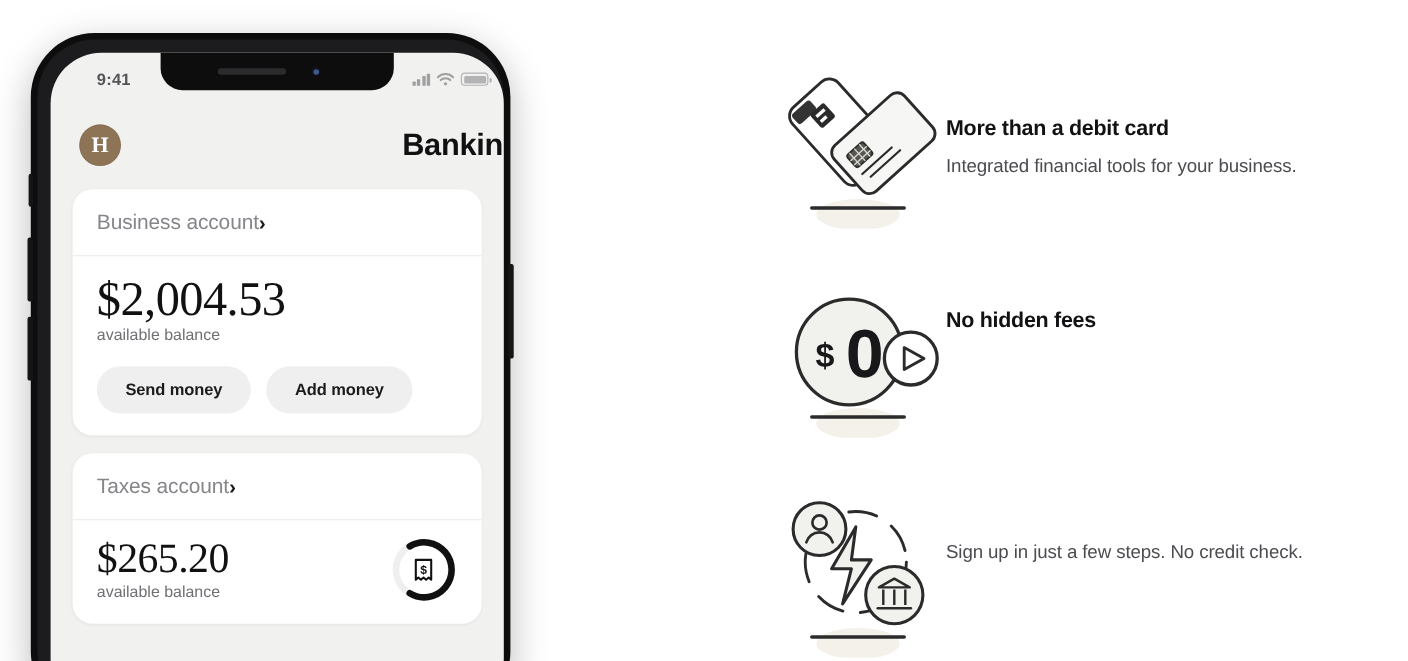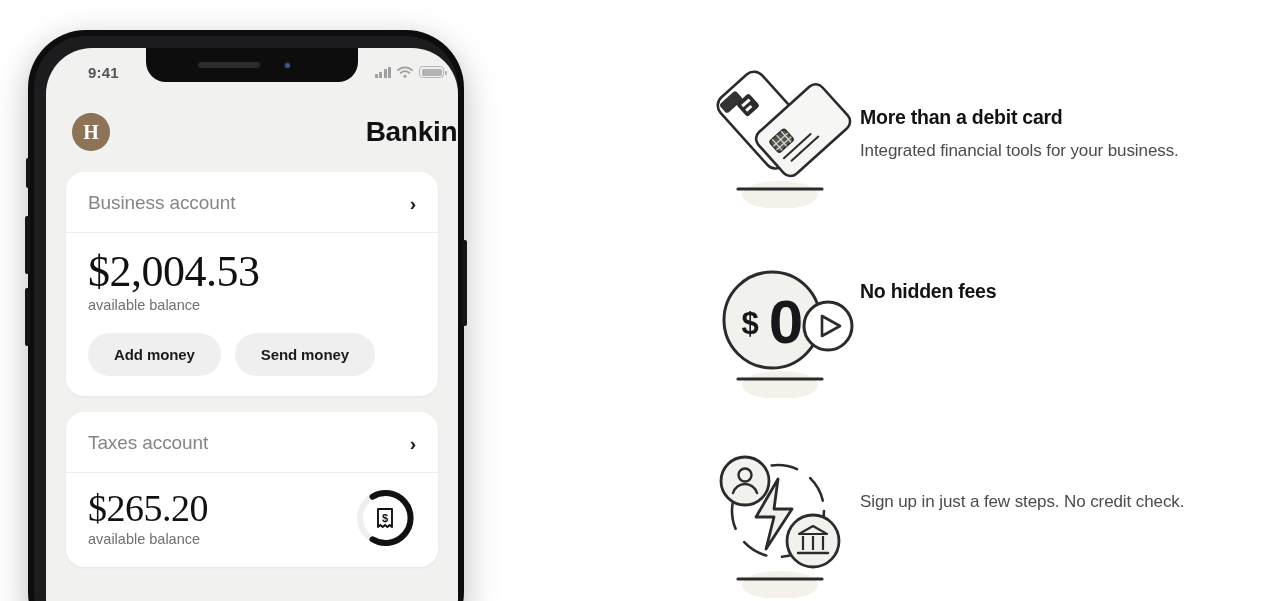--- a/index.html
+++ b/index.html
@@ -110,21 +110,21 @@
   }
 
   
   .cards { position: absolute; left: 0; top: 124px; width: 100%; padding: 0 20px; }
   .acct-card {
     background: #ffffff; border-radius: 18px;
     box-shadow: 0 1px 3px rgba(0,0,0,0.05);
     overflow: hidden; margin-bottom: 16px;
   }
   .acct-head {
-    display: flex; align-items: center; justify-content: space-between;
+    display: flex; align-items: center; 
     padding: 20px 22px 18px 22px;
     border-bottom: 1px solid #ececec;
   }
   .acct-name { font-size: 19px; color: #85858a; letter-spacing: -0.1px; }
   .chev { font-size: 19px; color: #18181a; font-weight: 600; line-height: 1; }
   .acct-body { padding: 16px 22px 20px 22px; position: relative; }
   .balance {
     font-family: "Liberation Serif", serif;
     font-size: 44px; color: #111112; line-height: 1.05;
     letter-spacing: -0.5px;
@@ -213,22 +213,22 @@
 
             <div class="acct-card">
               <div class="acct-head">
                 <span class="acct-name">Business account</span>
                 <span class="chev">›</span>
               </div>
               <div class="acct-body">
                 <div class="balance">$2,004.53</div>
                 <div class="balance-label">available balance</div>
                 <div class="acct-actions">
+                  <button class="pill">Send money</button>
                   <button class="pill">Add money</button>
-                  <button class="pill">Send money</button>
                 </div>
               </div>
             </div>
 
             <div class="acct-card">
               <div class="acct-head">
                 <span class="acct-name">Taxes account</span>
                 <span class="chev">›</span>
               </div>
               <div class="acct-body">

